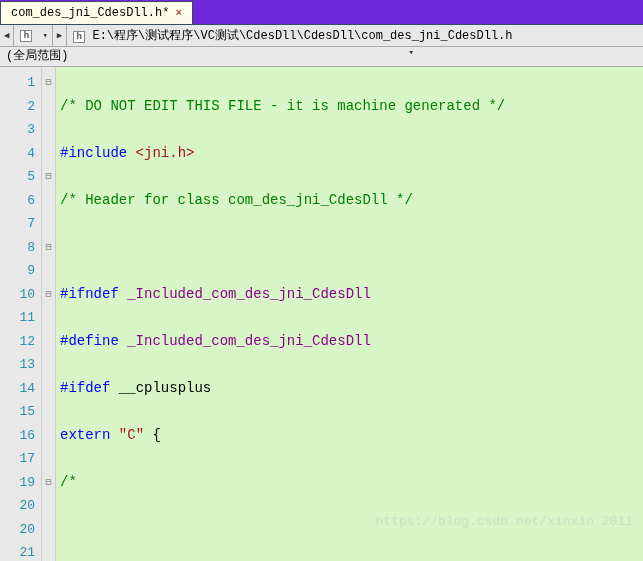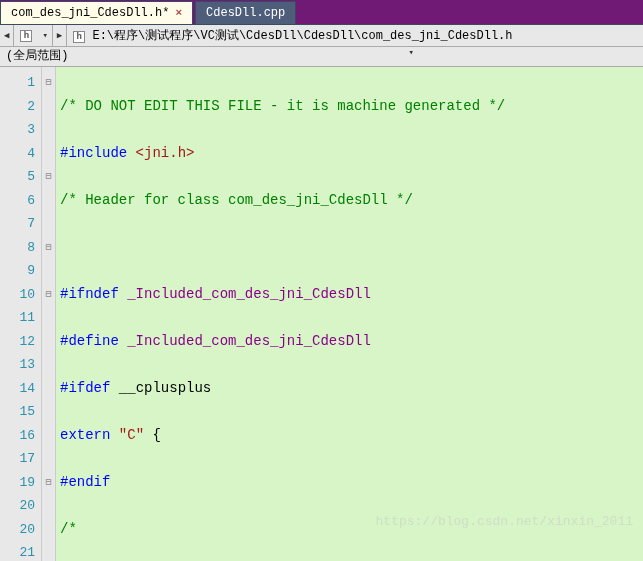--- a/index.html
+++ b/index.html
@@ -5,21 +5,21 @@
   * { margin: 0; padding: 0; box-sizing: border-box; }
   body {
     font-family: "Consolas", "Courier New", monospace;
     font-size: 13px;
     background: #293955;
     width: 643px;
     height: 561px;
     overflow: hidden;
   }
   .tabs-bar {
-    background: #701a75;
+    background: #6d28d9;
     height: 25px;
     display: flex;
     align-items: flex-end;
     border-bottom: 1px solid #3b4a63;
   }
   .tab {
     padding: 4px 10px;
     font-size: 12px;
     color: #fff;
     background: #4d5d7a;
@@ -129,23 +129,20 @@
     color: #555; font-weight: bold;
   }
 </style>
 </head>
 <body>
 
 <div class="tabs-bar">
   <div class="tab active">
     <span>com_des_jni_CdesDll.h*</span>
     <span class="close-x">×</span>
-  </div>
-  <div class="tab">
-    <span>CdesDll.cpp</span>
   </div>
 </div>
 
 <div class="nav-bar">
   <div class="nav-dd">
       <span class="nav-arrow">◀</span>
     </div>
   <div class="nav-item">
     <span class="h-icon">h</span>
   </div>
@@ -215,21 +212,20 @@
   </div>
   <div class="code">
 <div class="line"><span class="c-comment">/* DO NOT EDIT THIS FILE - it is machine generated */</span></div>
 <div class="line"><span class="c-pp">#include</span><span class="c-angle"> &lt;jni.h&gt;</span></div>
 <div class="line"><span class="c-comment">/* Header for class com_des_jni_CdesDll */</span></div>
 <div class="line"> </div>
 <div class="line"><span class="c-pp">#ifndef</span><span class="c-ident"> _Included_com_des_jni_CdesDll</span></div>
 <div class="line"><span class="c-pp">#define</span><span class="c-ident"> _Included_com_des_jni_CdesDll</span></div>
 <div class="line"><span class="c-pp">#ifdef</span><span> __cplusplus</span></div>
 <div class="line"><span class="c-pp">extern</span><span class="c-str"> "C"</span><span> {</span></div>
-<div class="line"><span class="c-pp">#endif</span></div>
 <div class="line"><span class="c-comment">/*</span></div>
 
 
 
 
 
 
 
 
 

